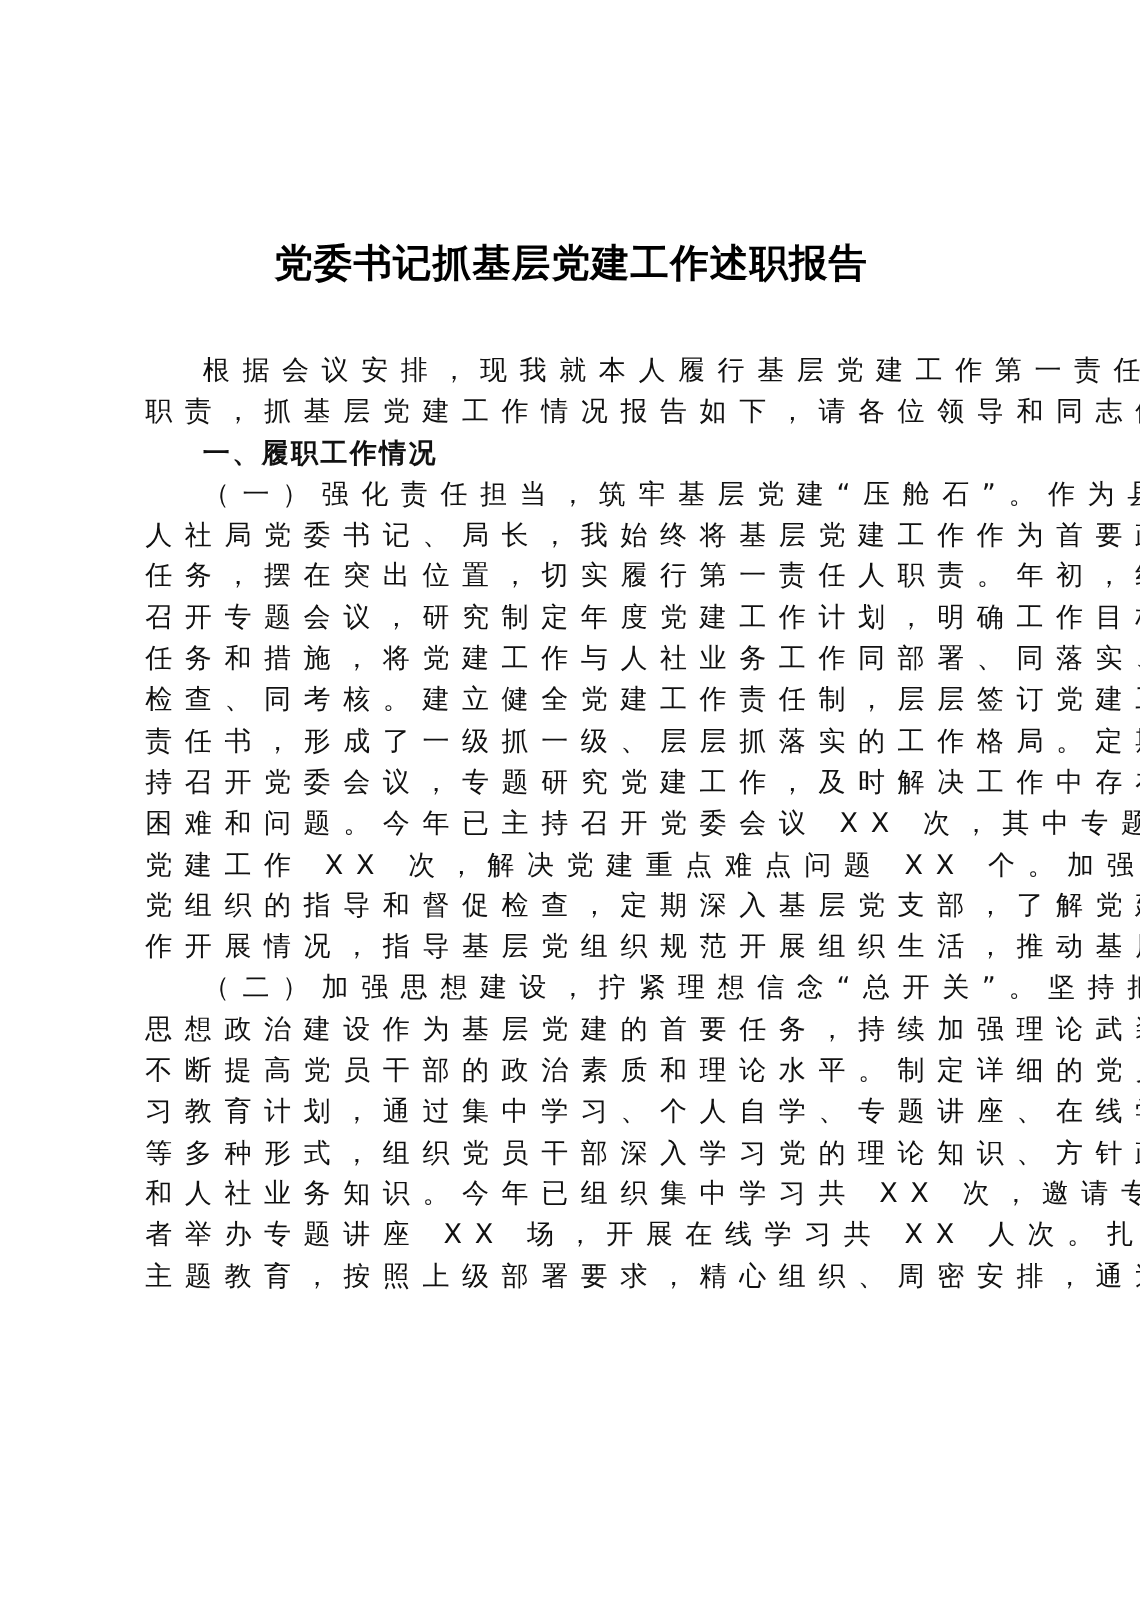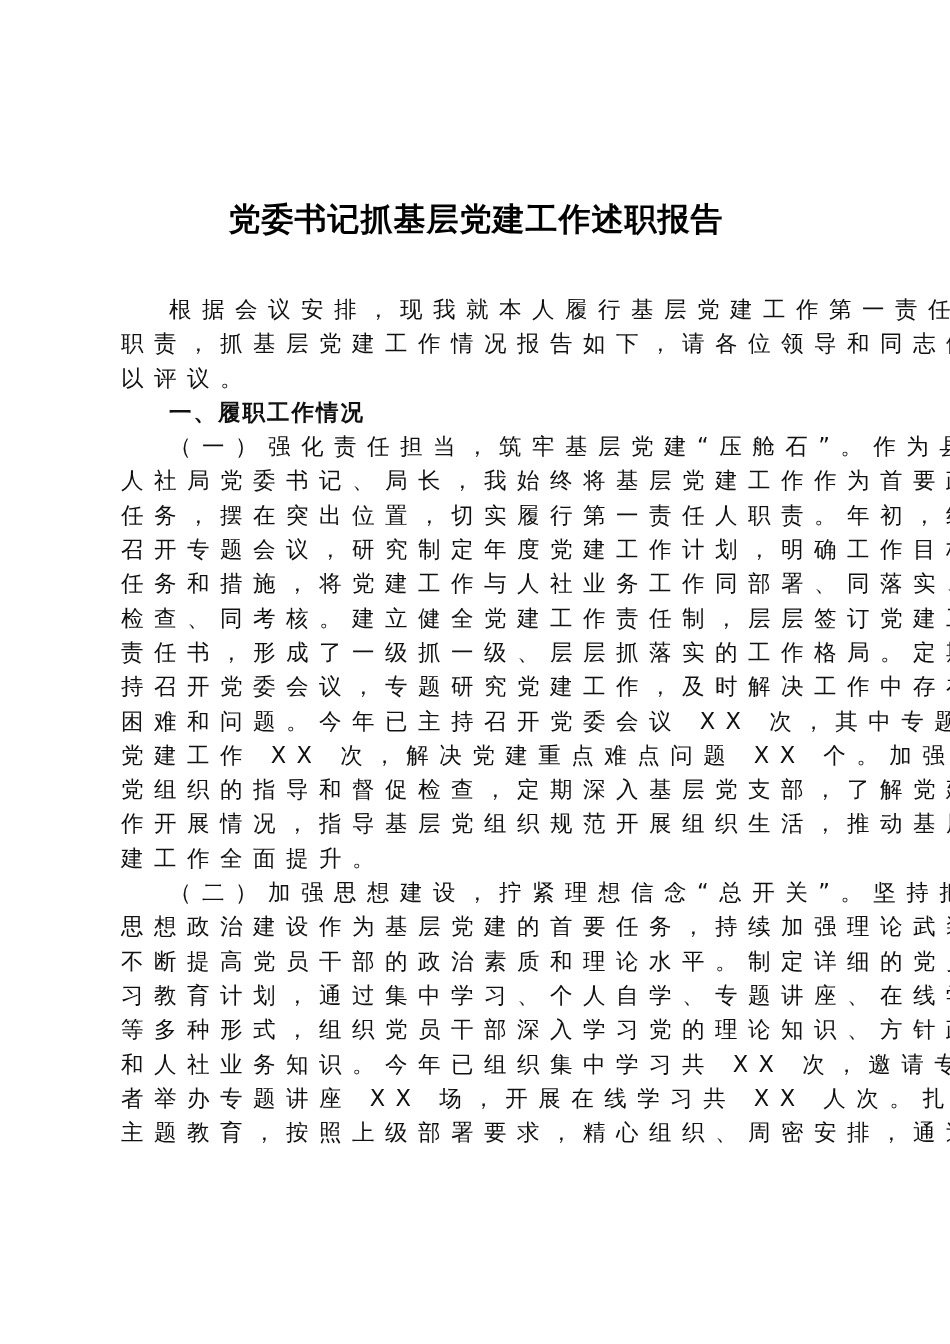--- a/index.html
+++ b/index.html
@@ -26,37 +26,35 @@
 </head>
 <body>
 
 <div class="page">
   <div class="title">党委书记抓基层党建工作述职报告</div>
 
   <div class="body-text">
 
     <span class="line indent">根据会议安排，现我就本人履行基层党建工作第一责任人</span>
     <span class="line">职责，抓基层党建工作情况报告如下，请各位领导和同志们予</span>
-    <span class="line">以评议。</span>
 
     <span class="line indent heading">一、履职工作情况</span>
 
     <span class="line indent">（一）强化责任担当，筑牢基层党建“压舱石”。作为县</span>
     <span class="line">人社局党委书记、局长，我始终将基层党建工作作为首要政治</span>
     <span class="line">任务，摆在突出位置，切实履行第一责任人职责。年初，组织</span>
     <span class="line">召开专题会议，研究制定年度党建工作计划，明确工作目标、</span>
     <span class="line">任务和措施，将党建工作与人社业务工作同部署、同落实、同</span>
     <span class="line">检查、同考核。建立健全党建工作责任制，层层签订党建工作</span>
     <span class="line">责任书，形成了一级抓一级、层层抓落实的工作格局。定期主</span>
     <span class="line">持召开党委会议，专题研究党建工作，及时解决工作中存在的</span>
     <span class="line">困难和问题。今年已主持召开党委会议 XX 次，其中专题研究</span>
     <span class="line">党建工作 XX 次，解决党建重点难点问题 XX 个。加强对基层</span>
     <span class="line">党组织的指导和督促检查，定期深入基层党支部，了解党建工</span>
     <span class="line">作开展情况，指导基层党组织规范开展组织生活，推动基层党</span>
-    <span class="line">建工作全面提升。</span>
 
     <span class="line indent">（二）加强思想建设，拧紧理想信念“总开关”。坚持把</span>
     <span class="line">思想政治建设作为基层党建的首要任务，持续加强理论武装，</span>
     <span class="line">不断提高党员干部的政治素质和理论水平。制定详细的党员学</span>
     <span class="line">习教育计划，通过集中学习、个人自学、专题讲座、在线学习</span>
     <span class="line">等多种形式，组织党员干部深入学习党的理论知识、方针政策</span>
     <span class="line">和人社业务知识。今年已组织集中学习共 XX 次，邀请专家学</span>
     <span class="line">者举办专题讲座 XX 场，开展在线学习共 XX 人次。扎实开展</span>
     <span class="line">主题教育，按照上级部署要求，精心组织、周密安排，通过举</span>
   </div>

